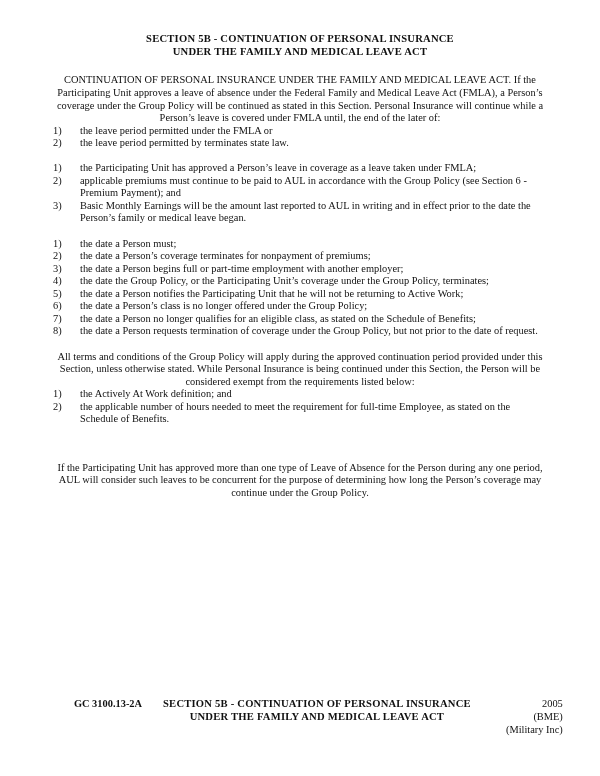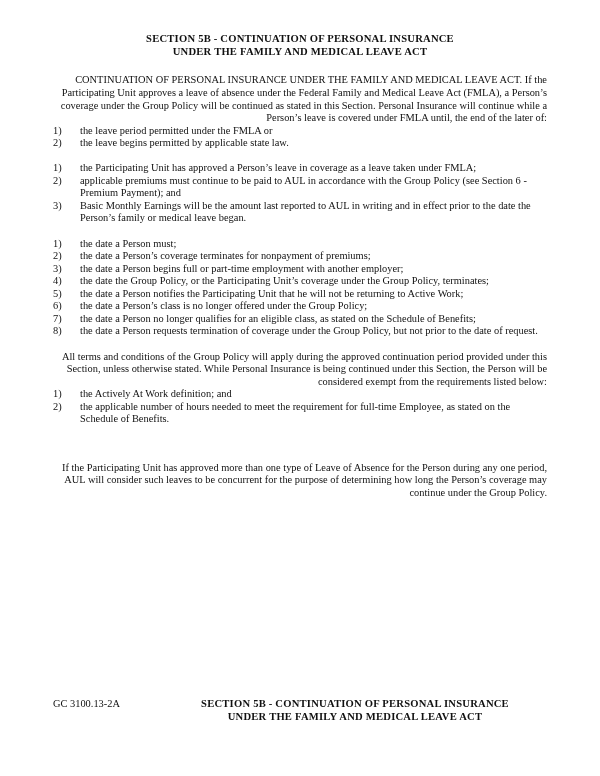--- a/index.html
+++ b/index.html
@@ -41,21 +41,21 @@
   }
   .doc-heading .line {
     display: block;
     white-space: nowrap;
   }
 
   
   .para {
     font-size: 10.4px;
     line-height: 12.55px;
-    text-align: right;
+    text-align: center;
     margin: 0;
     hyphens: none;
   }
   .block {
     margin-bottom: 12.6px;
   }
   .block:last-child {
     margin-bottom: 0;
     margin-top: 36px;
   }
@@ -92,25 +92,26 @@
     left: 53px;
     top: 698px;
     width: 494px;
     display: flex;
     align-items: flex-start;
     justify-content: space-between;
     font-size: 10.4px;
     line-height: 12.8px;
   }
   .footer-left {
-    font-weight: normal;
+    font-weight: bold;
     white-space: nowrap;
     padding-top: 0px;
     width: 110px;
     flex: 0 0 auto;
+    text-align: center;
   }
   .footer-center {
     flex: 1 1 auto;
     text-align: center;
     font-weight: bold;
     font-size: 10.6px;
     line-height: 12.8px;
     letter-spacing: 0.02em;
   }
   .footer-center .line {
@@ -143,21 +144,21 @@
 
     <div class="block">
       <p class="para">CONTINUATION OF PERSONAL INSURANCE UNDER THE FAMILY AND MEDICAL LEAVE ACT.  If the Participating Unit approves a leave of absence under the Federal Family and Medical Leave Act (FMLA), a Person’s coverage under the Group Policy will be continued as stated in this Section.  Personal Insurance will continue while a Person’s leave is covered under FMLA until, the end of the later of:</p>
       <ol class="numlist">
         <li>
           <span class="marker">1)</span>
           <span class="item-text">the leave period permitted under the FMLA or</span>
         </li>
         <li>
           <span class="marker">2)</span>
-          <span class="item-text">the leave begins permitted by applicable state law.</span>
+          <span class="item-text">the leave period permitted by terminates state law.</span>
         </li>
       </ol>
     </div>
 
     <div class="block">
       <ol class="numlist">
         <li>
           <span class="marker">1)</span>
           <span class="item-text">the Participating Unit has approved a Person’s leave in coverage as a leave taken under FMLA;</span>
         </li>
@@ -228,15 +229,20 @@
     </div>
 
   </div>
 
   <div class="footer">
     <div class="footer-left">GC 3100.13-2A</div>
     <div class="footer-center">
       <span class="line">SECTION 5B - CONTINUATION OF PERSONAL INSURANCE</span>
       <span class="line">UNDER THE FAMILY AND MEDICAL LEAVE ACT</span>
     </div>
+    <div class="footer-right">
+      <span class="line">2005</span>
+      <span class="line">(BME)</span>
+      <span class="line">(Military Inc)</span>
+    </div>
   </div>
 
 </div>
 
 </body></html>

